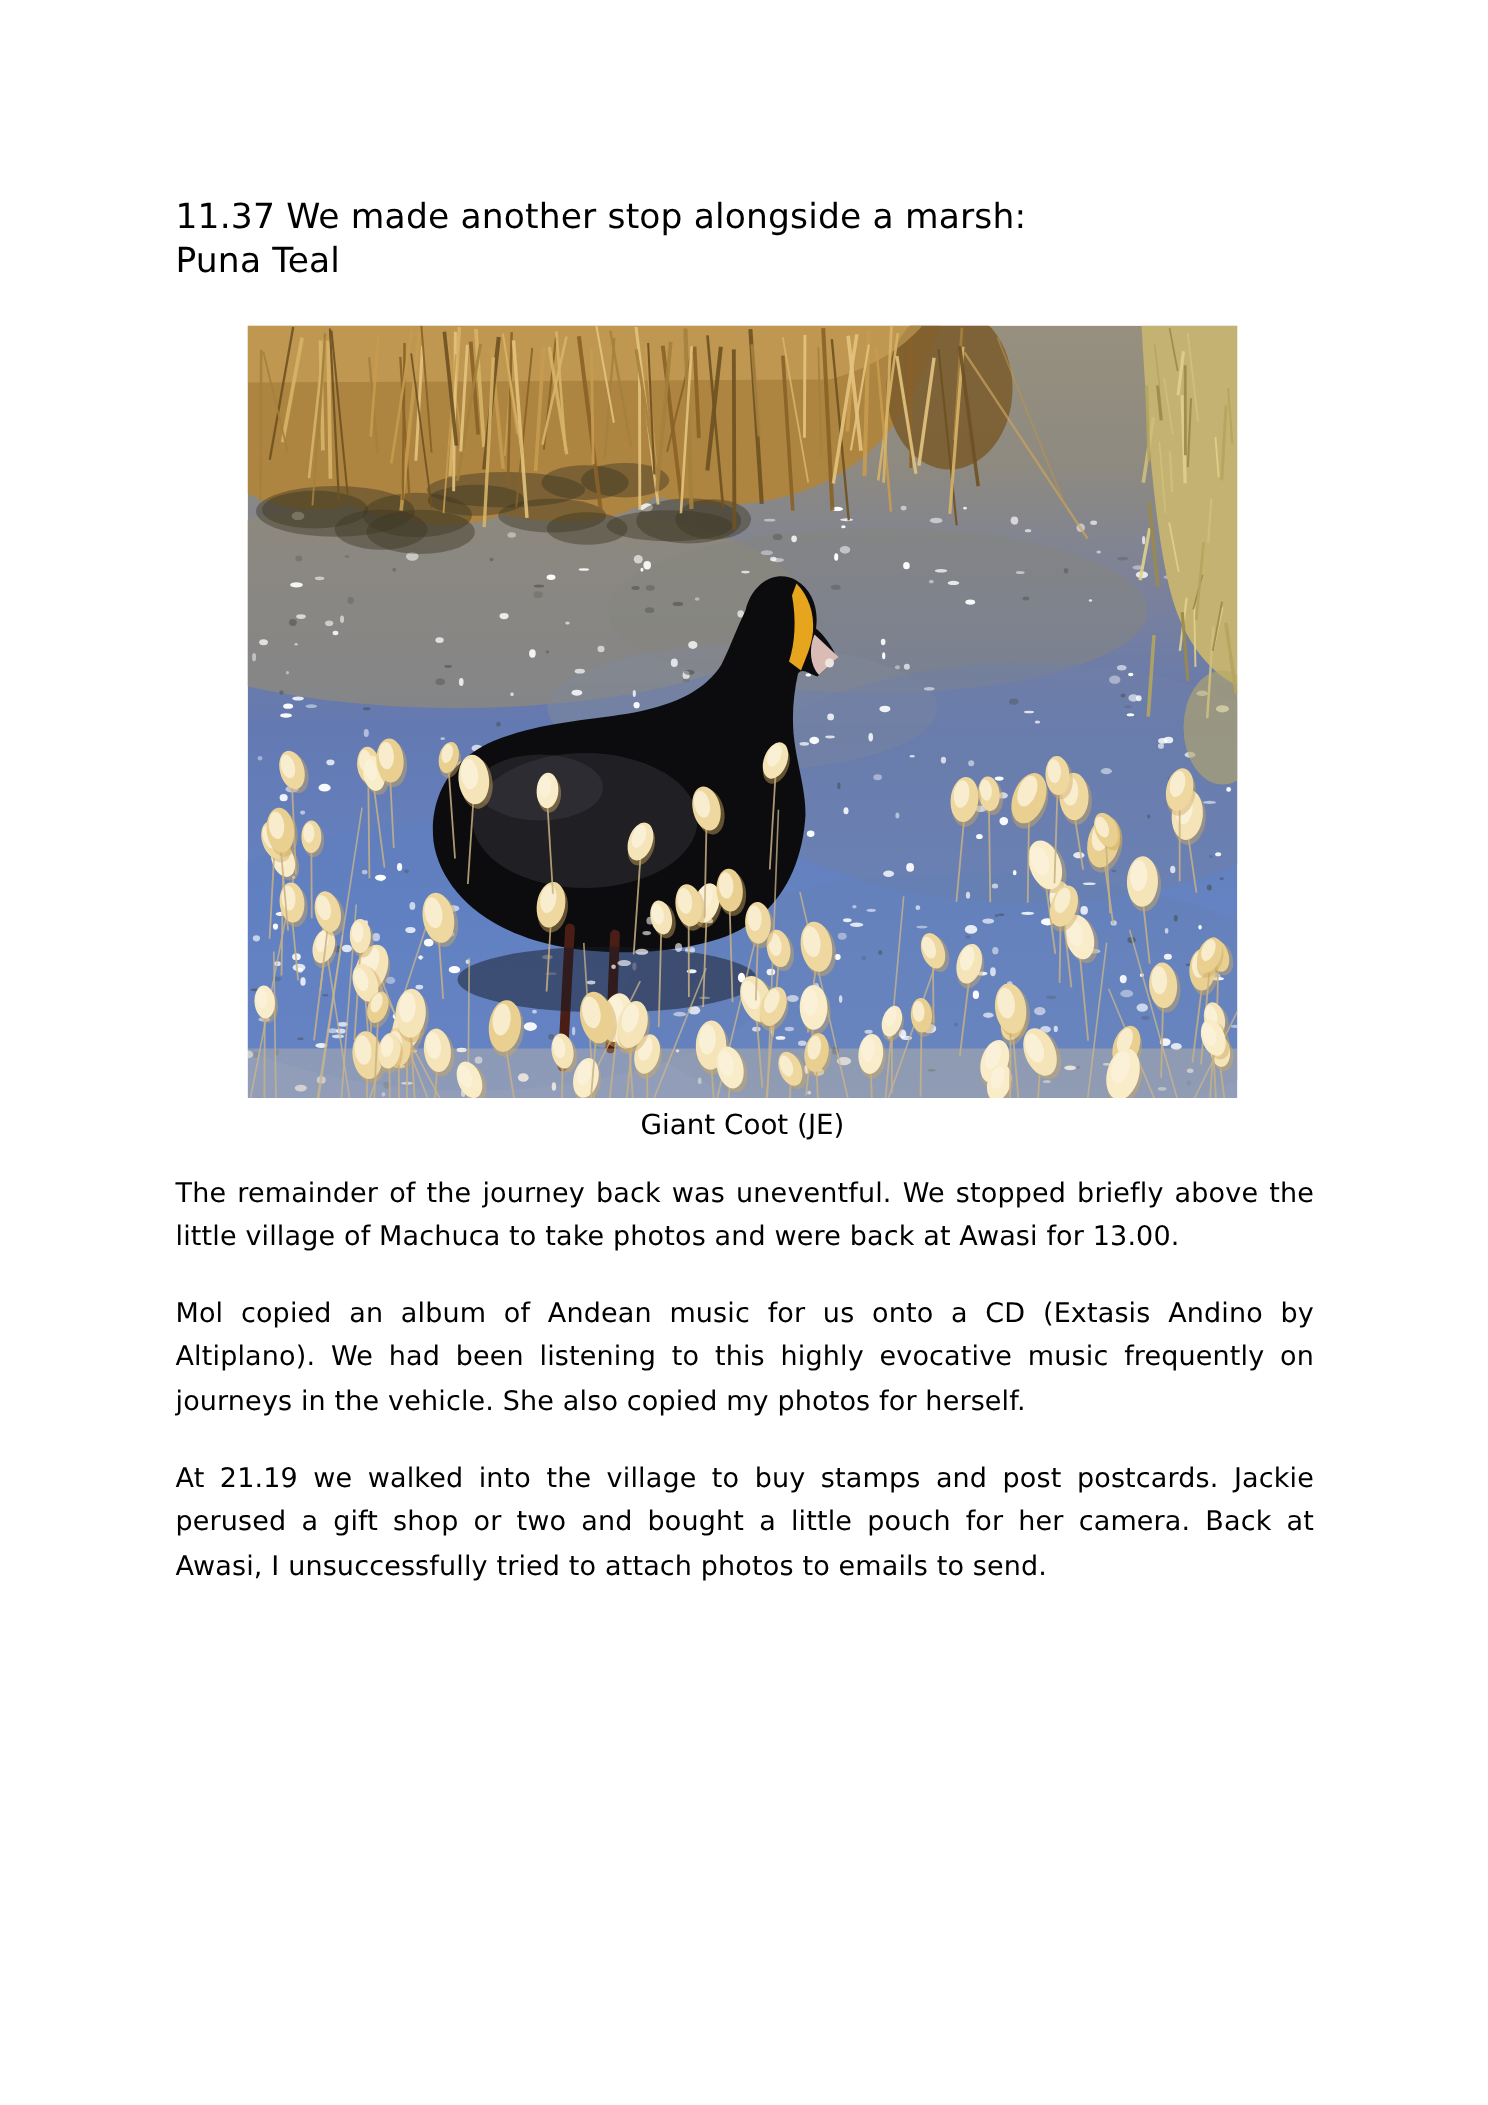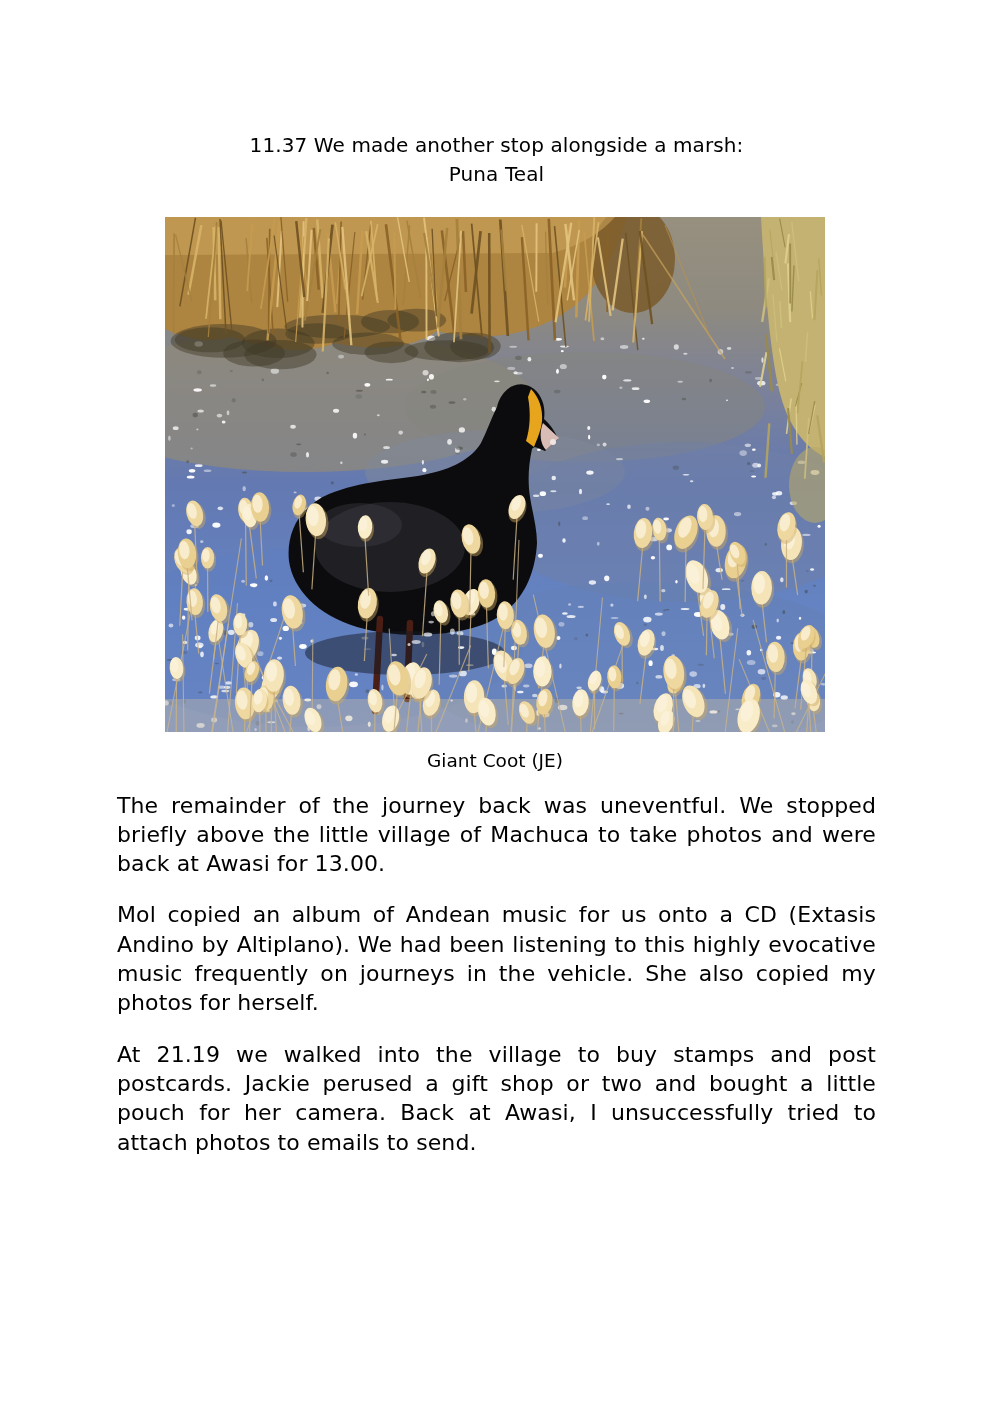--- a/index.html
+++ b/index.html
@@ -6,40 +6,39 @@
   body {
     width: 992px; height: 1403px;
     background: #ffffff;
     font-family: "DejaVu Sans", sans-serif;
     color: #000;
     overflow: hidden;
   }
   .page { padding: 131px 116px 0 117px; width: 759px; }
   .line {
     margin: 0;
-    font-size: 20px;
+    font-size: 23px;
     line-height: 29.3px;
     letter-spacing: 0.1px;
-    text-align: center;
   }
   .bird-name {
     text-decoration-thickness: 1.6px;
     text-underline-offset: 4px;
   }
   figure.photo-fig { margin: 27px 0 18px 48px; width: 660px; }
   .photo-frame { width: 660px; height: 515px; overflow: hidden; }
   figcaption {
     text-align: center;
     font-size: 18.5px;
     line-height: 24px;
-    margin-top: 17px;
+    margin-top: 7px;
   }
   p.body-para {
     margin: 0 0 22px 0;
-    font-size: 22px;
+    font-size: 18px;
     line-height: 29.3px;
     letter-spacing: 0.1px;
     text-align: justify;
   }
 </style>
 </head>
 <body>
 
 <div class="page">
 

